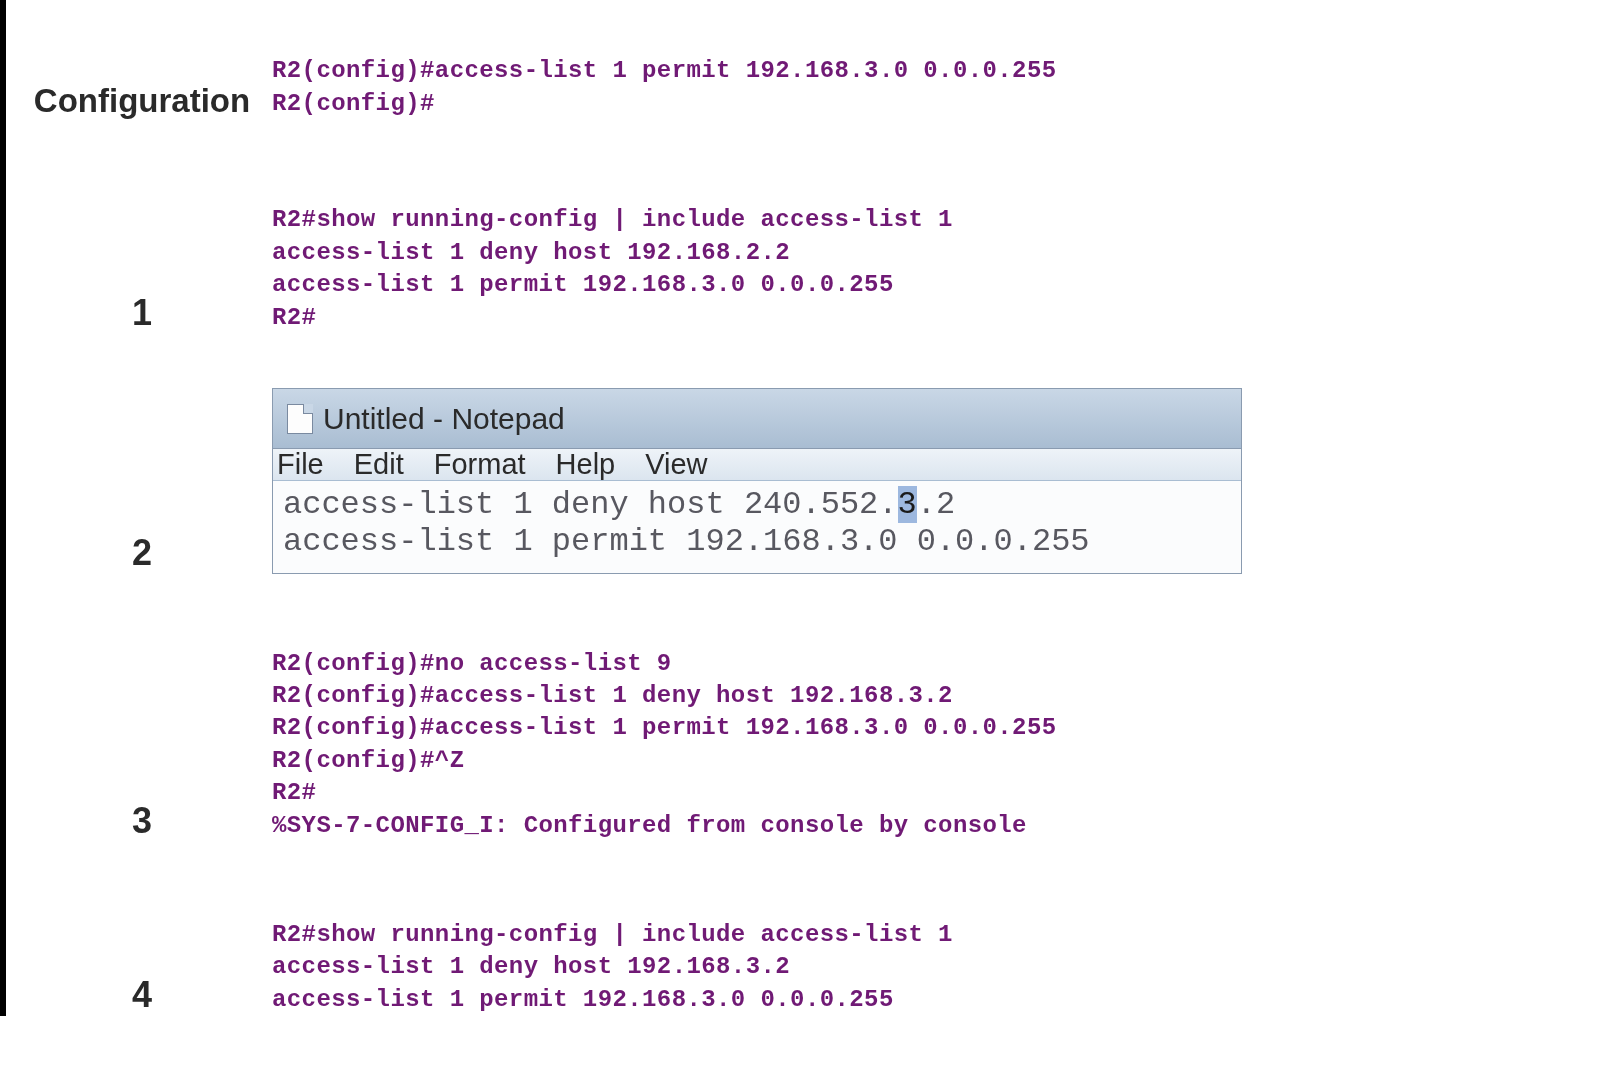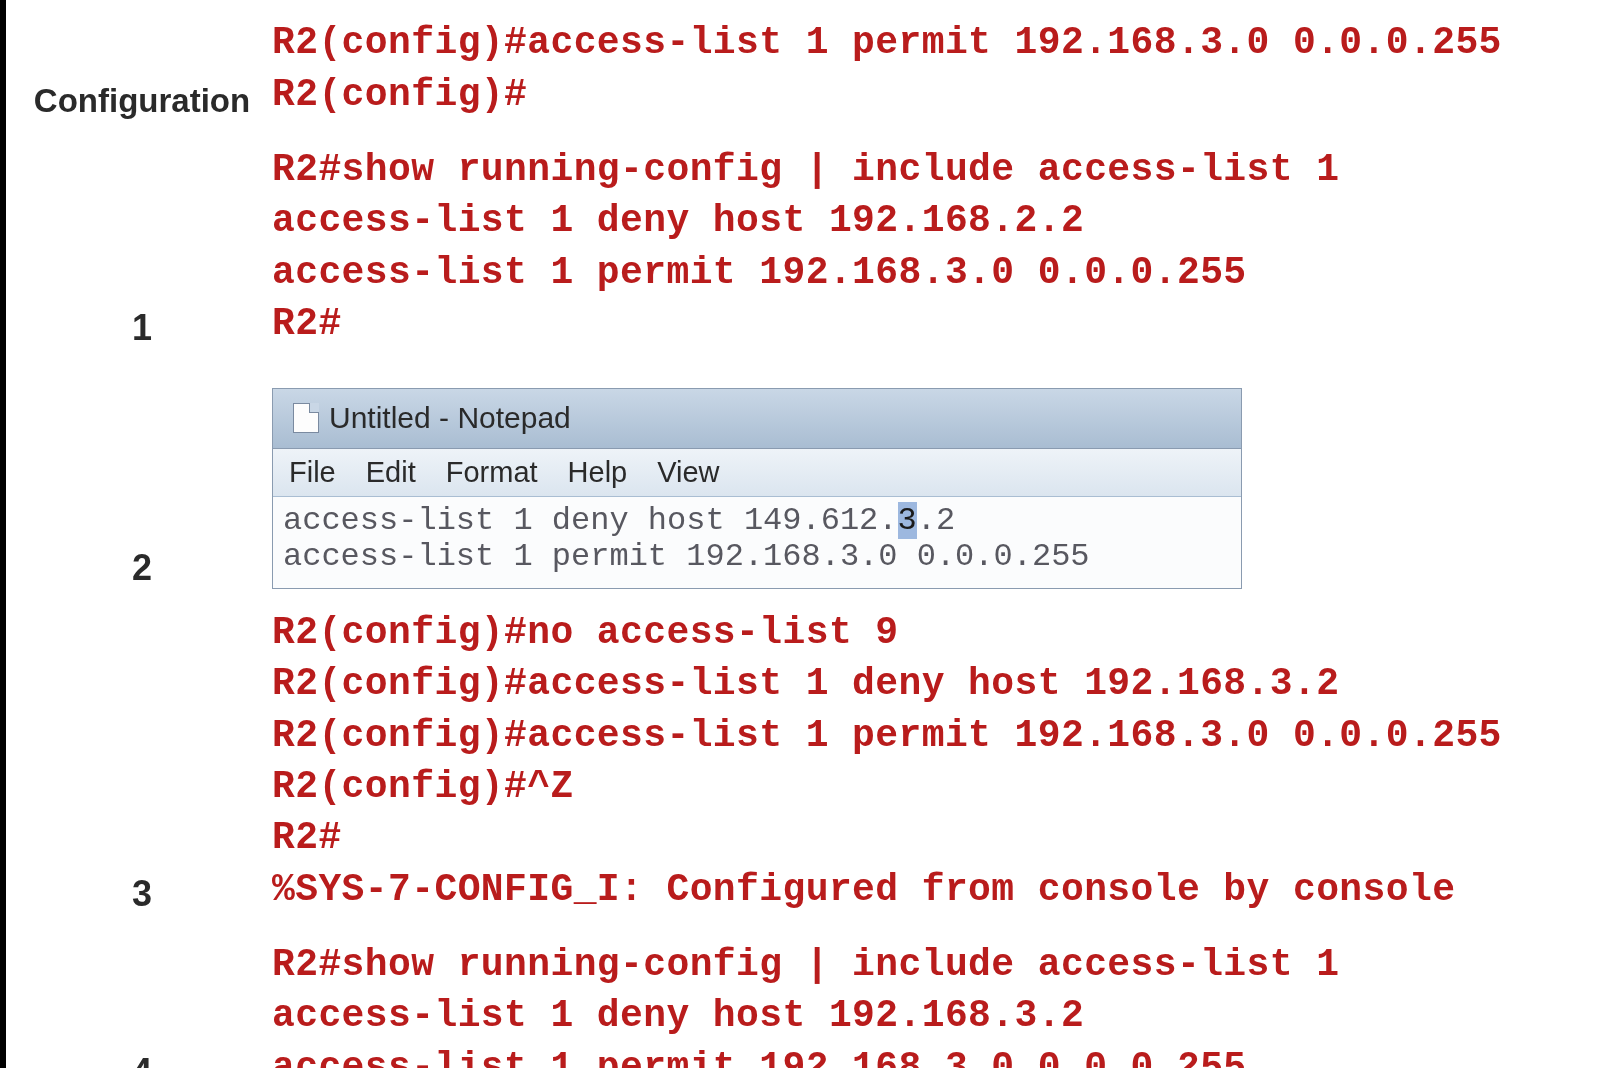--- a/index.html
+++ b/index.html
@@ -23,23 +23,23 @@
       text-align: center;
     }
     .step-label {
       font-size: 36px;
       font-weight: bold;
       color: #2a2a2a;
       text-align: center;
     }
     .terminal {
       font-family: "Courier New", monospace;
-      font-size: 38px;
+      font-size: 24px;
       font-weight: bold;
-      color: #b91c1c;
+      color: #701a75;
       line-height: 1.35;
       letter-spacing: 0.4px;
       white-space: pre;
     }
     .row {
       display: flex;
       align-items: flex-end;
     }
     .row-config { min-height: 120px; }
     .row-1 { min-height: 190px; margin-top: 24px;}
@@ -61,21 +61,21 @@
     
     .notepad {
       border: 1px solid #8a9bb0;
       width: 970px;
     }
     .notepad-title {
       background: linear-gradient(#c9d7e6, #a9bdd2);
       height: 60px;
       display: flex;
       align-items: center;
-      padding-left: 20px;
+      padding-left: 14px;
       gap: 10px;
       border-bottom: 1px solid #8a9bb0;
     }
     .notepad-title-text {
       font-size: 30px;
       color: #2a2a2a;
     }
     .notepad-icon {
       width: 26px;
       height: 30px;
@@ -89,25 +89,25 @@
       right: -1px;
       top: -1px;
       width: 9px;
       height: 9px;
       background: #c9d7e6;
       border-left: 1px solid #7a8aa0;
       border-bottom: 1px solid #7a8aa0;
     }
     .notepad-menu {
       background: linear-gradient(#eef3f8, #dbe5ef);
-      height: 48px;
+      height: 32px;
       display: flex;
       align-items: center;
       gap: 30px;
-      padding-left: 16px;
+      padding-left: 4px;
       border-bottom: 1px solid #a9bdd2;
     }
     .notepad-menu span {
       font-size: 29px;
       color: #2a2a2a;
     }
     .notepad-body {
       background: #fbfcfd;
       padding: 6px 10px 12px 10px;
       font-family: "Courier New", monospace;
@@ -160,21 +160,21 @@
             <div class="notepad-icon"></div>
             <span class="notepad-title-text">Untitled - Notepad</span>
           </div>
           <div class="notepad-menu">
             <span>File</span>
             <span>Edit</span>
             <span>Format</span>
             <span>Help</span>
             <span>View</span>
           </div>
-          <div class="notepad-body"><span>access-list 1 deny host 149.612.</span><span class="sel">3</span><span>.2</span>
+          <div class="notepad-body"><span>access-list 1 deny host 240.552.</span><span class="sel">3</span><span>.2</span>
 <span>access-list 1 permit 192.168.3.0 0.0.0.255</span></div>
         </div>
       </div>
     </div>
 
     <div class="row row-3">
       <div class="label-cell">
         <div class="step-label">3</div>
       </div>
       <div class="content-cell">

